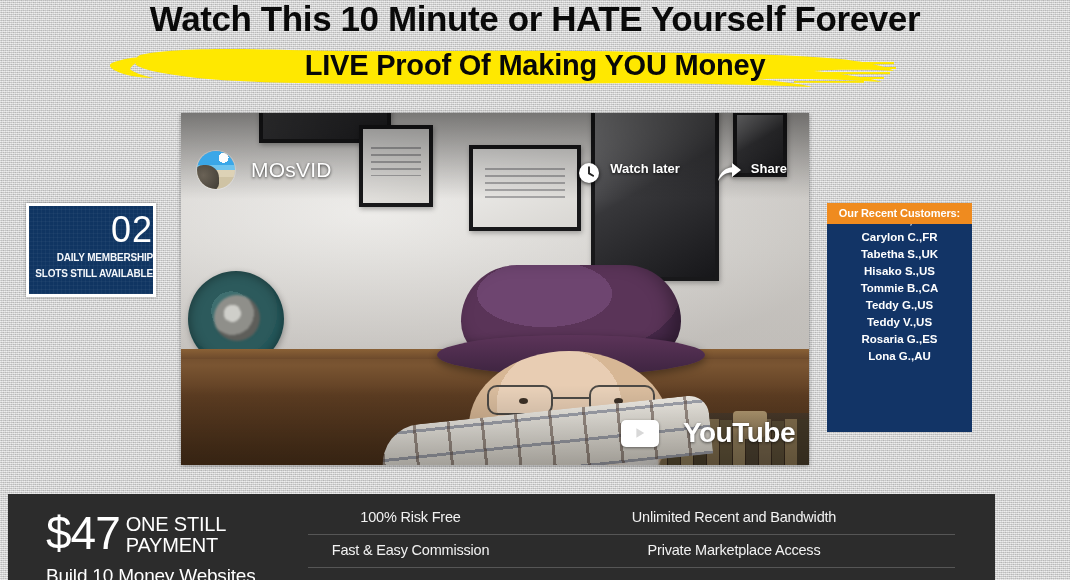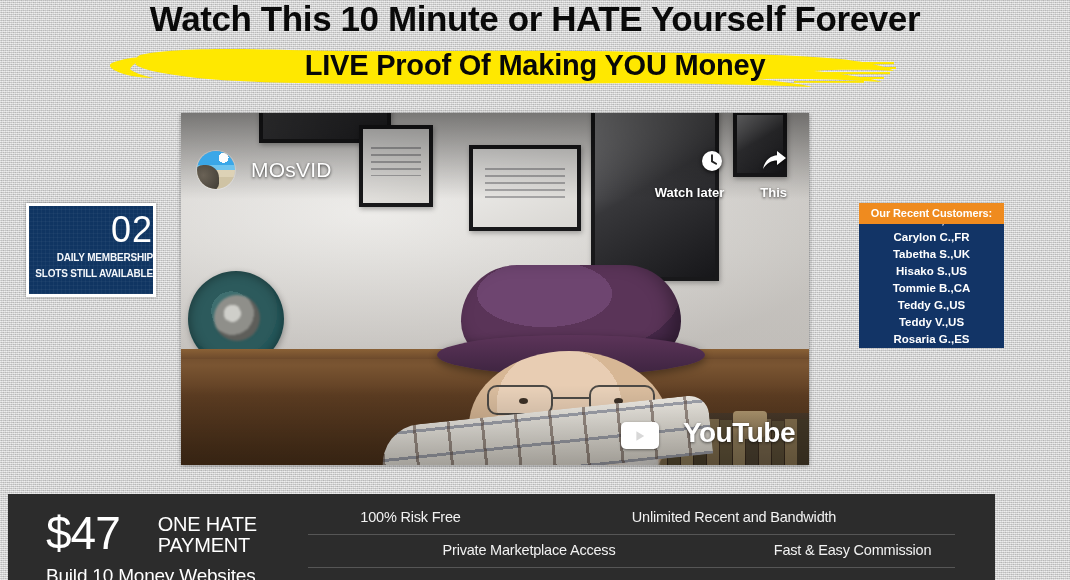--- a/index.html
+++ b/index.html
@@ -293,71 +293,71 @@
   .channel-name {
     margin-left: 16px;
     color: #ffffff; font-size: 21px; font-weight: normal;
     text-shadow: 0 1px 3px rgba(0,0,0,.75);
     letter-spacing: .2px;
   }
   .player-actions {
     margin-left: auto; display: flex; align-items: flex-start; gap: 36px; padding-top: 8px;
   }
   .action {
-    display: flex; flex-direction: column; align-items: flex-end; gap: 9px;
+    display: flex; flex-direction: row; align-items: flex-start; gap: 9px;
     color:#fff; font-size: 13px; font-weight: bold;
     text-shadow: 0 1px 3px rgba(0,0,0,.8);
     cursor: pointer;
   }
   .action svg { filter: drop-shadow(0 1px 2px rgba(0,0,0,.8)); }
   .yt-logo {
-    position:absolute; right: 14px; bottom: 16px; display:flex; align-items:flex-end; gap:24px;
+    position:absolute; right: 14px; bottom: 16px; display:flex; align-items:center; gap:24px;
     z-index:3;
     padding-left:21px;
   }
   .yt-badge {
     width: 38px; height: 27px; border-radius: 5px; background:#ffffff;
     display:flex; align-items:center; justify-content:center;
     box-shadow: 0 1px 3px rgba(0,0,0,.45);
   }
   .yt-word {
     color:#ffffff; font-size: 28px; font-weight: bold; letter-spacing: -.5px;
     text-shadow: 0 1px 3px rgba(0,0,0,.6);
     font-family: "Liberation Sans", sans-serif;
   }
 
   
   .customers {
-    position: absolute; left: 827px; top: 203px; width: 145px; z-index: 6; margin-left: 32px;
+    position: absolute; left: 827px; top: 203px; width: 145px; z-index: 6;
   }
   .cust-header {
     background: #ef8b1f; color: #ffffff;
     font-size: 11px; font-weight: bold; text-align: center;
     padding: 4px 0 5px; letter-spacing: -0.1px;
   }
   .cust-body {
-    background: #123466; height: 124px; overflow: hidden; position: relative;
+    background: #123466; height: 208px; overflow: hidden; position: relative;
   }
   .cust-item {
     color: #ffffff; font-size: 11.5px; font-weight: bold;
     text-align: center; line-height: 17px; padding: 0 2px;
     white-space: nowrap;
   }
   .cust-list { position:absolute; left:0; right:0; top: -12px; }
 
   
   .offer {
     position: absolute; left: 8px; top: 494px; width: 987px; height: 86px;
     background: #2c2c2c; z-index: 6; overflow: hidden;
     display: flex; align-items: flex-start;
   }
   .offer-price {
     width: 290px; padding: 18px 0 0 38px; flex: 0 0 auto;
   }
-  .price-row { display: flex; align-items: flex-start; gap: 32px; }
+  .price-row { display: flex; align-items: flex-start; }
   .price-amount {
     color: #ffffff; font-size: 46px; line-height: 42px; font-weight: normal;
     letter-spacing: -1px;
     font-family: "Liberation Sans", sans-serif;
   }
   .price-label {
     color: #ffffff; font-size: 20px; line-height: 21px; font-weight: normal;
     margin-left: 6px; margin-top: 2px; letter-spacing: -0.2px;
   }
   .price-sub {
@@ -500,21 +500,21 @@
           </span>
           <span>Watch later</span>
         </div>
         <div class="action">
           <span>
             <svg width="26" height="24" viewBox="0 0 26 24" aria-hidden="true">
               <path d="M2 20 C4 10 11 6.5 16 6.2 L16 2 L25 9 L16 16 L16 11.5
                        C10.5 11.5 5.5 14 2 20 Z" fill="#ffffff"></path>
             </svg>
           </span>
-          <span>This</span>
+          <span>Share</span>
         </div>
       </div>
     </div>
 
     <div class="yt-logo">
       <div class="yt-badge">
         <svg width="14" height="14" viewBox="0 0 14 14" aria-hidden="true">
           <path d="M3.4 2.3 L11.2 7 L3.4 11.7 Z" fill="#d8d8d8"></path>
         </svg>
       </div>
@@ -537,32 +537,32 @@
           <div class="cust-item">Lona G.,AU</div>
         </div>
     </div>
   </div>
 
   <div class="offer">
     <div class="offer-price">
       <div class="price-row">
         <div class="price-amount">$47</div>
         <div class="price-label">
-          <div>ONE HATE</div>
+          <div>ONE STILL</div>
           <div>PAYMENT</div>
         </div>
       </div>
       <div class="price-sub">Build 10 Money Websites</div>
     </div>
 
     <div class="offer-features" id="offer-features">
         <div class="feat-row">
           <div class="feat-cell c1">100% Risk Free</div>
           <div class="feat-cell c2">Unlimited Recent and Bandwidth</div>
         </div>
         <div class="feat-row">
+          <div class="feat-cell c1">Fast &amp; Easy Commission</div>
           <div class="feat-cell c2">Private Marketplace Access</div>
-          <div class="feat-cell c1">Fast &amp; Easy Commission</div>
         </div>
       </div>
   </div>
 
 </div>
 
 </body></html>

